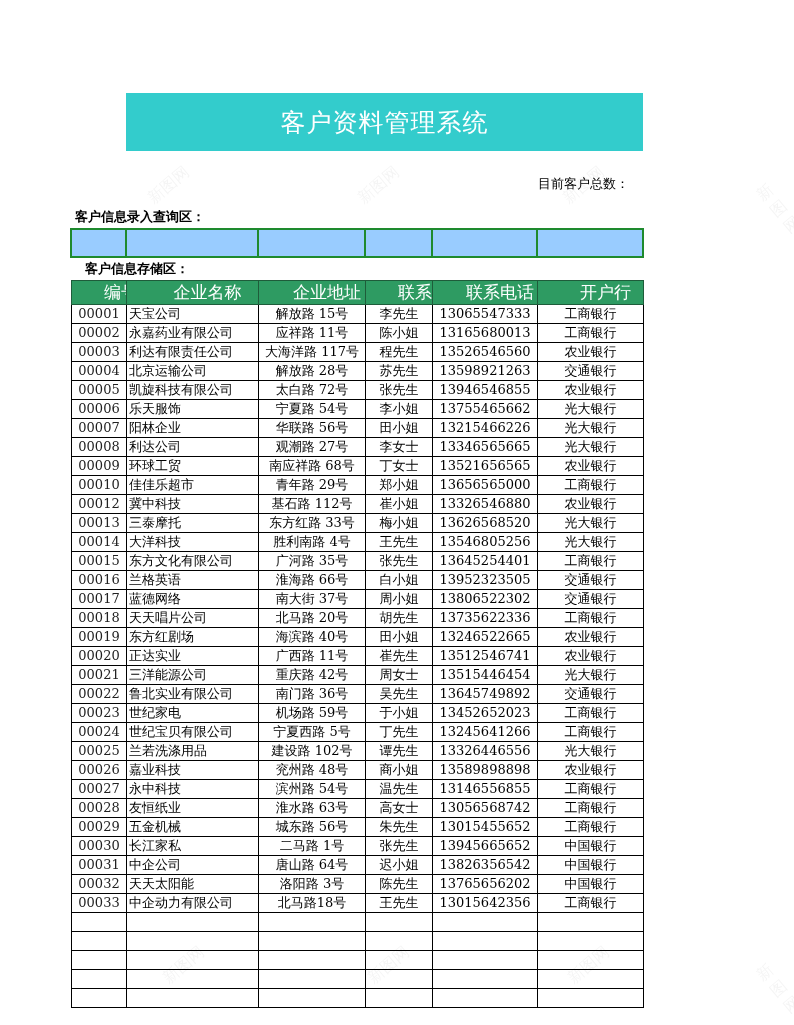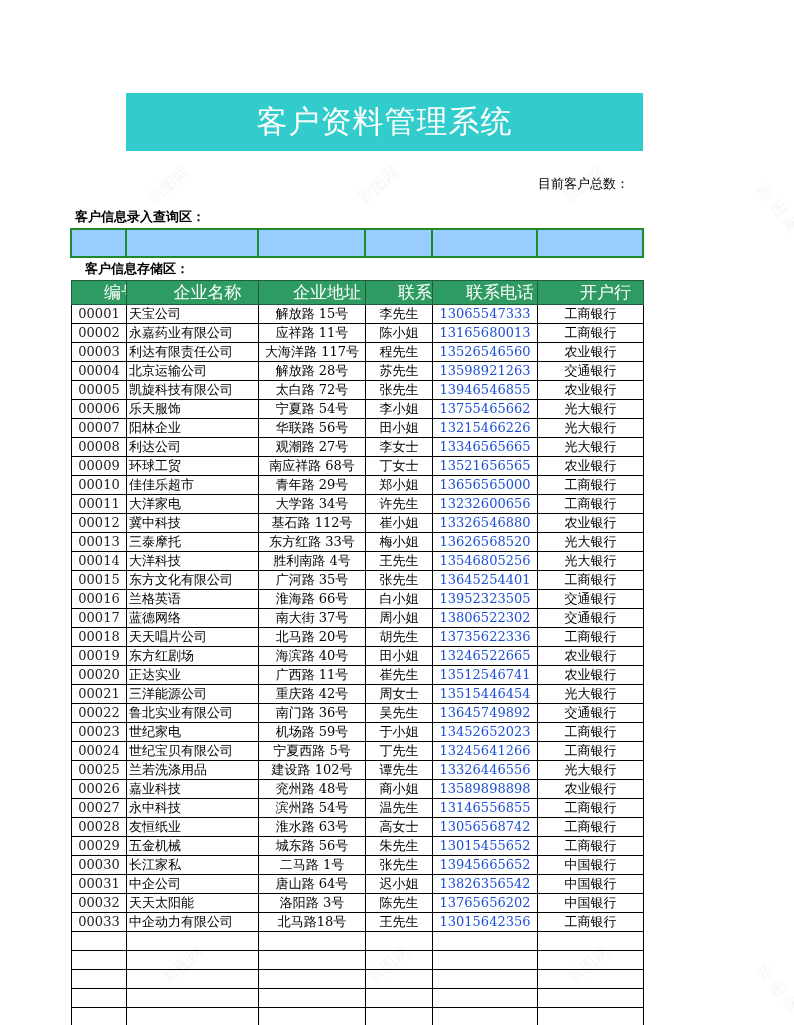--- a/index.html
+++ b/index.html
@@ -1,38 +1,38 @@
 <!DOCTYPE html>
 <html><head>
 <meta charset="utf-8">
 <style>
   html, body { margin: 0; padding: 0; background: #ffffff; }
   body { width: 794px; height: 1025px; position: relative; overflow: hidden;
          font-family: "DejaVu Serif", "Liberation Serif", serif; color: #000; }
   .title-banner { position: absolute; left: 126px; top: 93px; width: 517px; height: 58px;
                   background: #33cccc; display: flex; align-items: center; justify-content: center; }
-  .title-text { color: #ffffff; font-size: 31px; letter-spacing: 1px; font-family: "DejaVu Serif", serif; }
+  .title-text { color: #ffffff; font-size: 25px; letter-spacing: 1px; font-family: "DejaVu Serif", serif; }
   .count-label { position: absolute; left: 538px; top: 175px; font-size: 13px;
                  font-family: "DejaVu Sans", sans-serif; text-align: center; }
   .section-label { position: absolute; left: 75px; font-size: 13px; font-weight: bold;
                    font-family: "DejaVu Sans", sans-serif; }
   .entry-row { position: absolute; left: 70px; top: 228px; width: 574px; height: 30px;
                border: 2px solid #1e8a2e; box-sizing: border-box; display: flex; background: #99ccff; }
   .entry-cell { height: 100%; box-sizing: border-box; border-right: 2px solid #1e8a2e; background: #99ccff; }
   .entry-cell:last-child { border-right: none; }
   table.data { position: absolute; left: 71px; top: 280px; border-collapse: collapse; table-layout: fixed; width: 572px; }
   table.data th, table.data td { border: 1px solid #000; padding: 0 2px; white-space: nowrap; overflow: hidden; }
   table.data th { background: #2e9b62; color: #ffffff; font-weight: normal; font-size: 17px; height: 23px;
                   text-align: center; border-color: #1e5c3a; padding-left: 32px; }
   table.data td { height: 18px; font-size: 13px; line-height: 18px; }
   td.c-id { color: #222; text-align: center; }
   td.c-name { text-align: left; }
   td.c-addr { text-align: center; }
   td.c-contact { text-align: center; }
-  td.c-phone { text-align: center; color: #1d4ed8; }
+  td.c-phone { text-align: center; color: #000000; }
   td.c-bank { text-align: center; }
   .wm { position: absolute; color: rgba(0,0,0,0.045); font-size: 16px; transform: rotate(-40deg);
         font-family: "DejaVu Sans", sans-serif; pointer-events: none; }
 </style>
 </head>
 <body>
 
 <div class="wm" style="left:145px;top:175px;">新图网</div>
 <div class="wm" style="left:355px;top:175px;">新图网</div>
 <div class="wm" style="left:560px;top:175px;">新图网</div>
@@ -155,28 +155,20 @@
       </tr>
       <tr>
         <td class="c-id">00010</td>
         <td class="c-name">佳佳乐超市</td>
         <td class="c-addr">青年路 29号</td>
         <td class="c-contact">郑小姐</td>
         <td class="c-phone">13656565000</td>
         <td class="c-bank">工商银行</td>
       </tr>
       <tr>
-        <td class="c-id">00011</td>
-        <td class="c-name">大洋家电</td>
-        <td class="c-addr">大学路 34号</td>
-        <td class="c-contact">许先生</td>
-        <td class="c-phone">13232600656</td>
-        <td class="c-bank">工商银行</td>
-      </tr>
-      <tr>
         <td class="c-id">00012</td>
         <td class="c-name">冀中科技</td>
         <td class="c-addr">基石路 112号</td>
         <td class="c-contact">崔小姐</td>
         <td class="c-phone">13326546880</td>
         <td class="c-bank">农业银行</td>
       </tr>
       <tr>
         <td class="c-id">00013</td>
         <td class="c-name">三泰摩托</td>

